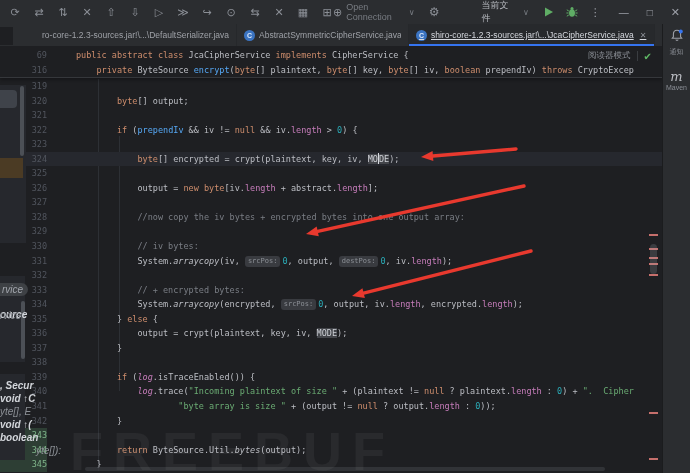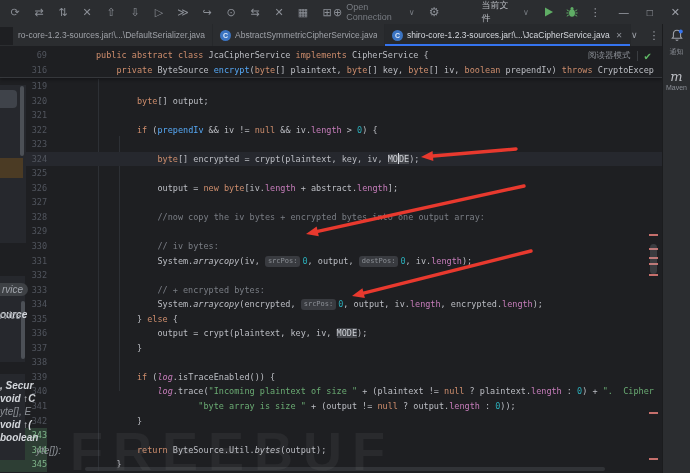--- a/index.html
+++ b/index.html
@@ -14,28 +14,28 @@
   .conn .globe{font-size:11px;color:#8b8f96;}
   .chev{font-size:8px;color:#787c82;}
   .gear{font-size:12px;color:#8b8f96;margin-left:14px;}
   .runcfg{display:flex;align-items:center;gap:12px;margin-left:42px;font-size:9px;color:#b6b9bf;}
   .play-ic{margin-left:14px;display:flex;}
   .bug-ic{margin-left:12px;display:flex;}
   .kebab{font-size:11px;color:#9da0a8;margin-left:12px;}
   .winbtn{font-size:10px;color:#9da0a8;margin-left:18px;}
   .winbtn.close{font-size:11px;}
   
-  .tabbar{position:absolute;top:24px;left:0;width:662px;height:22px;background:#2b2d30;display:flex;align-items:stretch;}
+  .tabbar{position:absolute;top:24px;left:0;width:662px;height:22px;background:#2b2d30;display:flex;align-items:stretch;gap:24px;}
   .tabdark{width:13px;height:18px;background:#1e1f22;margin-top:3px;flex:0 0 auto;}
   .tab{display:flex;align-items:center;gap:4px;padding:0 7px;font-size:8.5px;color:#9fa2a8;
        border-right:1px solid #26282b;white-space:nowrap;overflow:hidden;flex:0 0 auto;box-sizing:border-box;}
   .tab:nth-of-type(1){width:200px;padding-left:5px;}
   .tab:nth-of-type(2){width:172px;}
   .tab:nth-of-type(3){width:246px;}
-  .tab.active{color:#d5d8de;box-shadow:inset 0 -2px 0 #3574f0;background:#27292c;}
+  .tab.active{color:#d5d8de;box-shadow:inset 0 -2px 0 #3574f0;background:#27292c;text-decoration:underline;}
   .clsicon{flex:0 0 auto;width:11px;height:11px;border-radius:50%;background:#3b74c2;color:#dce9fa;
            font-size:7px;line-height:11px;text-align:center;font-weight:bold;}
   .tlabel{overflow:hidden;}
   .tclose{color:#8b8f96;font-size:8px;margin-left:2px;}
   .tab-extra{margin-left:auto;display:flex;align-items:center;gap:11px;padding-right:9px;color:#9da0a8;}
   .tab-extra .x1{font-size:9px;} .tab-extra .x2{font-size:11px;}
   
   .stripe{position:absolute;top:24px;right:0;bottom:0;width:28px;background:#2b2d30;border-left:1px solid #1b1c1e;
           display:flex;flex-direction:column;align-items:center;padding-top:4px;box-sizing:border-box;z-index:10;}
   .stripe .slabel{font-size:7px;color:#8b8f96;margin-top:1px;}
@@ -43,21 +43,21 @@
   
   .editor{position:absolute;top:46px;left:0;width:662px;bottom:0;background:#1e1f22;overflow:hidden;}
   .guide{position:absolute;width:1px;background:#2d3035;z-index:1;}
   .sticky{position:absolute;top:0;left:0;right:0;padding-top:2px;background:#1e1f22;z-index:6;
           border-bottom:1px solid #35373b;box-shadow:0 2px 3px rgba(0,0,0,.28);}
   .codebody{position:absolute;top:33px;left:0;right:0;z-index:2;}
   .row{display:flex;height:14.55px;line-height:14.55px;white-space:pre;}
   .row.active-row{background:#26282e;}
   .gut{flex:0 0 47px;text-align:right;color:#51555e;font:8.5px "DejaVu Sans Mono",monospace;line-height:14.55px;}
   .gut.wm{background:rgba(84,135,96,.30);color:#7fb48a;}
-  .codetext{padding-left:49px;font:8.5px "DejaVu Sans Mono",monospace;line-height:14.55px;color:#bcbec4;white-space:pre;}
+  .codetext{padding-left:29px;font:8.5px "DejaVu Sans Mono",monospace;line-height:14.55px;color:#bcbec4;white-space:pre;}
   .codetext .k{color:#cf8e6d;} .codetext .b{color:#56a8f5;} .codetext .m{color:#56a8f5;}
   .codetext .f{color:#c77dbb;} .codetext .fi{color:#c77dbb;font-style:italic;}
   .codetext .n{color:#2aacb8;} .codetext .c{color:#7a7e85;} .codetext .s{color:#6aab73;}
   .codetext .i{font-style:italic;}
   .codetext .hl{background:#43454a;color:#ced0d6;}
   .codetext .hint{display:inline-block;background:#393b40;color:#8c9096;font-size:7px;line-height:9px;
                   padding:1px 3px;border-radius:3px;margin:0 2px 0 0;vertical-align:1px;}
   .codetext .caret{display:inline-block;width:1px;height:11px;background:#d7dadf;vertical-align:-2px;}
   
   .reader{position:absolute;top:4px;right:10px;z-index:7;display:flex;align-items:center;gap:6px;

